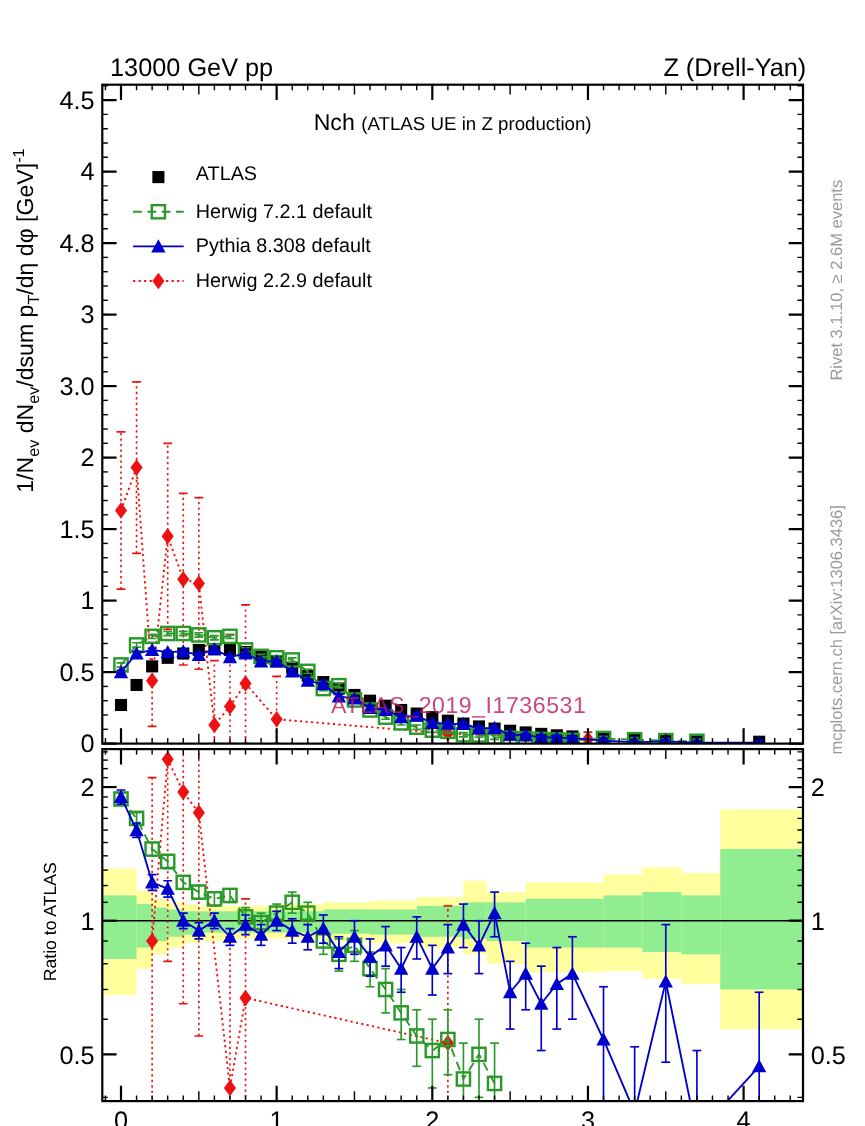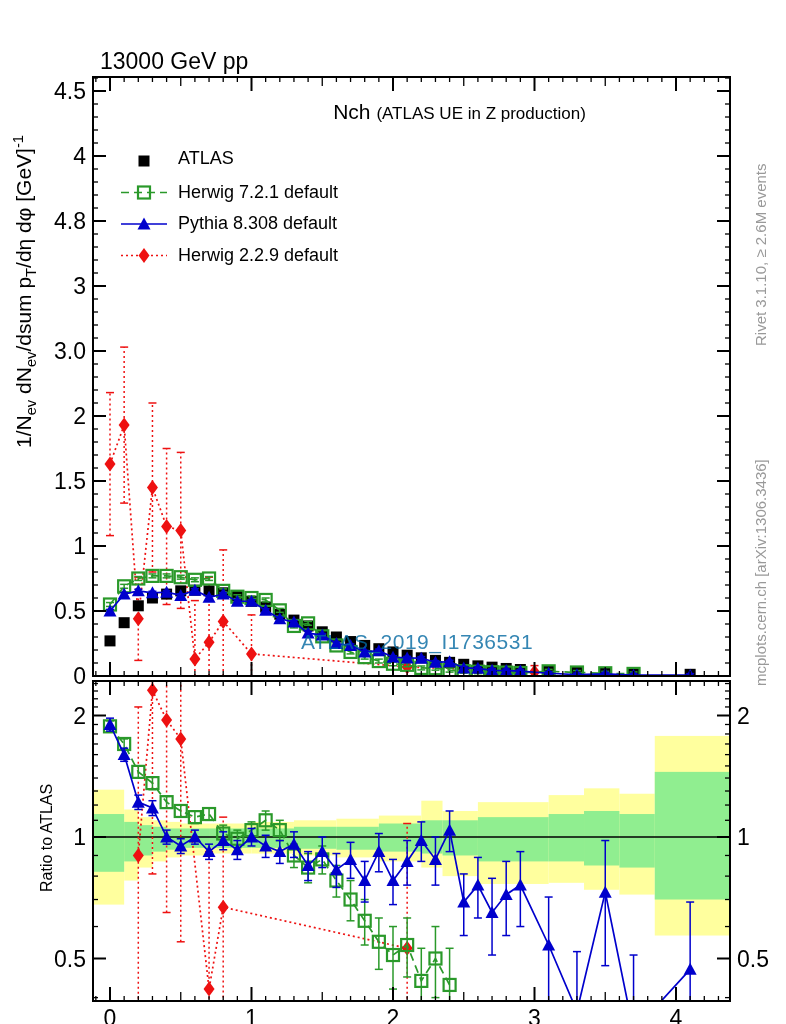--- a/index.html
+++ b/index.html
@@ -11,21 +11,21 @@
   .ptitle{font-size:21px;white-space:nowrap;text-align:center;}
   .ptitle .sub{font-size:17px;}
   .legend-label{font-size:18px;white-space:nowrap;}
   .ticklab{font-size:23px;white-space:nowrap;}
   .rot{transform:rotate(-90deg);transform-origin:0 0;white-space:nowrap;}
   .ylab{font-size:21px;}
   .xlab{font-size:23px;white-space:nowrap;}
   .ratiolab{font-size:16px;}
   .gray{color:#999;}
   .side{font-size:15px;}
-  .wm{font-size:21px;color:#0369a1;opacity:.8;letter-spacing:.5px;white-space:nowrap;}
+  .wm{font-size:21px;color:#be185d;opacity:.8;letter-spacing:.5px;white-space:nowrap;}
   sub{font-size:70%;} sup{font-size:70%;}
 </style>
 </head>
 <body>
 
 <div class="page">
 
   <svg id="plot-svg" width="786" height="1024" viewBox="0 0 786 1024">
       <defs>
         <clipPath id="clipMain">
@@ -1171,22 +1171,23 @@
         <line x1="121" y1="148.5" x2="167" y2="148.5" stroke="#2a992a" stroke-width="1.7" stroke-dasharray="8,5"></line>
         <rect x="138" y="142.5" width="12" height="12" fill="none" stroke="#2a992a" stroke-width="2.2"></rect>
         <line x1="121" y1="180" x2="167" y2="180" stroke="#0000cc" stroke-width="1.7"></line>
         <path d="M 144 173.5 L 150.5 185.5 L 137.5 185.5 Z" fill="#0000cc"></path>
         <line x1="121" y1="211.5" x2="167" y2="211.5" stroke="#ee1111" stroke-width="1.7" stroke-dasharray="2,3"></line>
         <path d="M 144 204 L 149.5 211.5 L 144 219 L 138.5 211.5 Z" fill="#ee1111"></path>
       </g>
     </svg>
 
   <div class="abs hdr" style="left:100px;top:4px;">13000 GeV pp</div>
+  <div class="abs hdr" style="right:53px;top:4px;">Z (Drell-Yan)</div>
 
-  <div class="abs ptitle" style="left:93px;top:56px;width:637px;padding-left:48px;">
+  <div class="abs ptitle" style="left:93px;top:56px;width:637px;">
     <span>Nch</span>
     <span class="sub">(ATLAS UE in Z production)</span>
   </div>
 
   <div class="abs wm" style="left:93px;top:586px;width:648px;text-align:center;">ATLAS_2019_I1736531</div>
 
   <div class="abs rot ylab" id="ylabel-main" style="left:10px;top:404px;"><span>1/N</span><sub>ev</sub><span> dN</span><sub>ev</sub><span>/dsum p</span><sub>T</sub><span>/dη dφ [GeV]</span><sup>-1</sup></div>
 
   <div class="abs rot ratiolab" id="ylabel-ratio" style="left:38px;top:848px;">Ratio to ATLAS</div>
 

